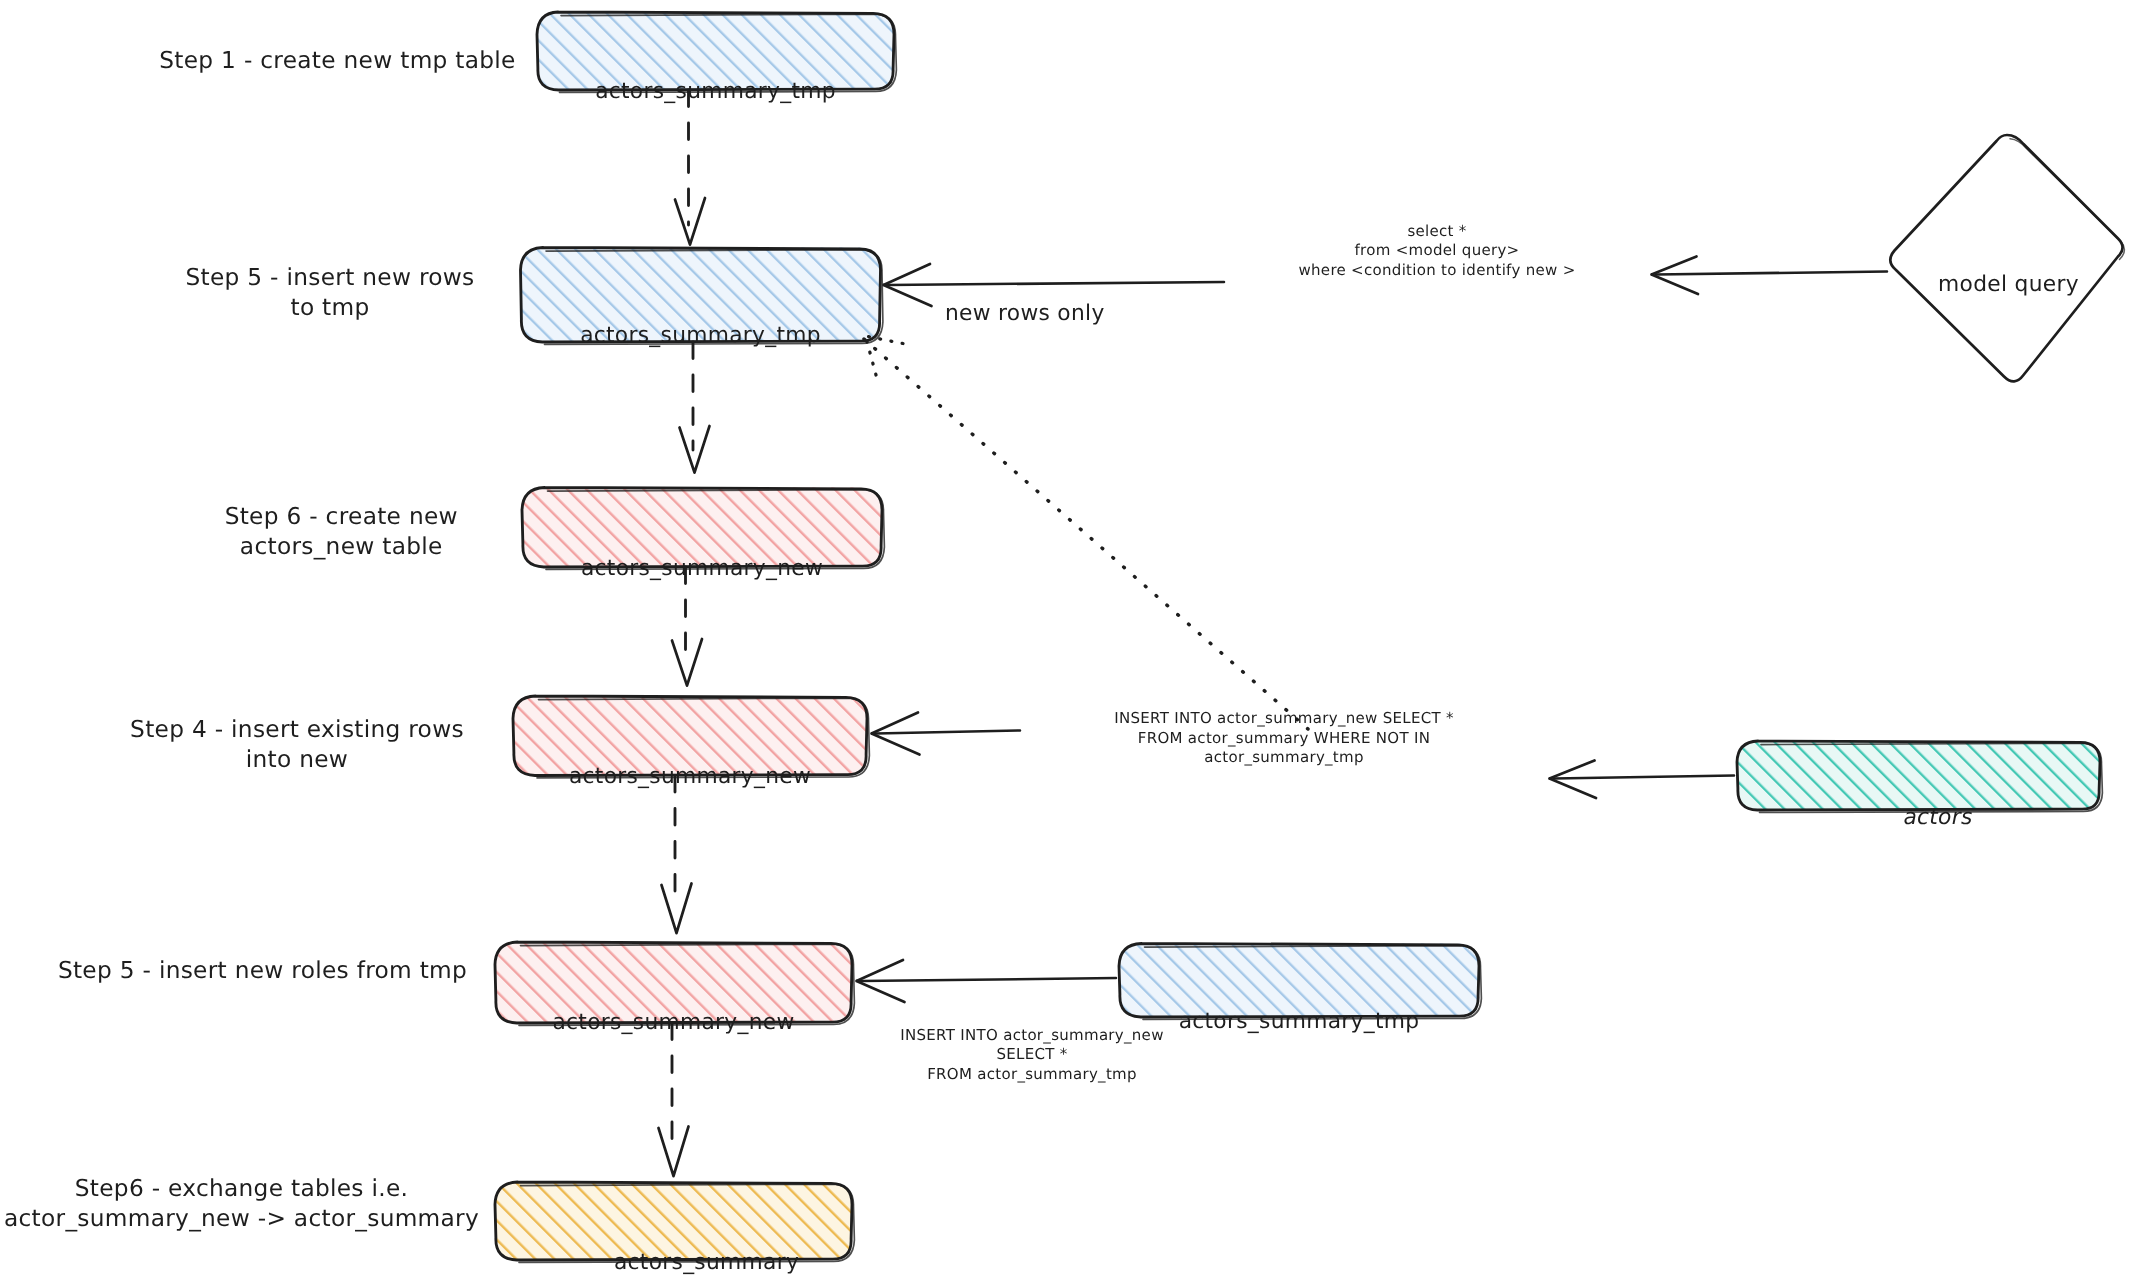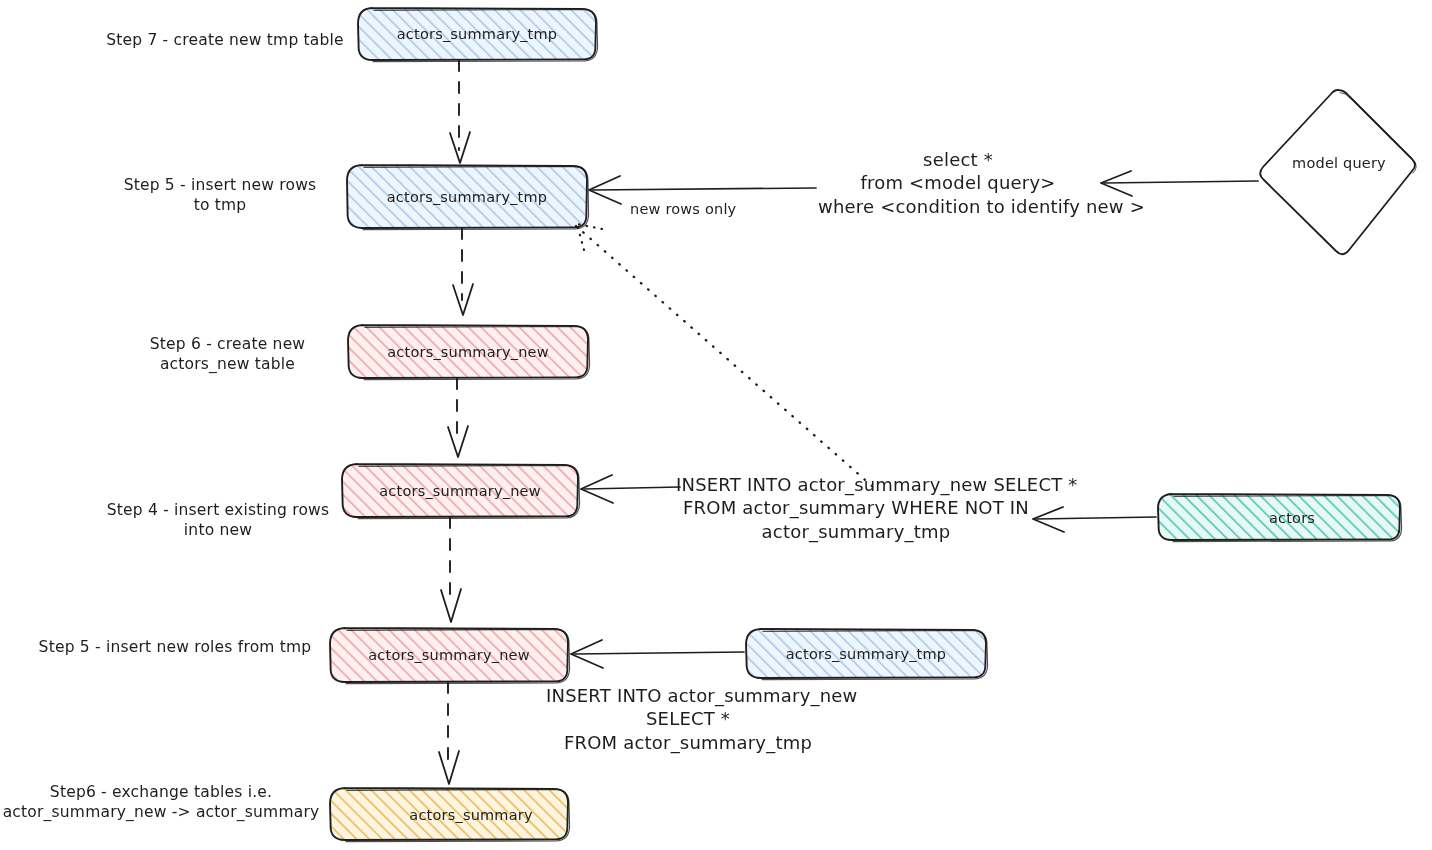--- a/index.html
+++ b/index.html
@@ -12,22 +12,22 @@
   #canvas{position:absolute;inset:0;width:1432px;height:850px;}
   .lbl{
     position:absolute;
     font-family:"DejaVu Sans","Liberation Sans",sans-serif;
     color:#1e1e1e;
     white-space:pre;
     line-height:1.30;
     letter-spacing:.2px;
   }
   .step{font-size:15.5px;text-align:center;}
-  .boxtext{font-size:14.5px;text-align:center;width:100%;}
-  .sql{font-size:18px;text-align:center;}
+  .boxtext{font-size:14.5px;text-align:center;width:100%;margin-top:27px;}
+  .sql{font-size:10px;text-align:center;}
   .edgelbl{font-size:14.5px;}
   svg{display:block;}
 </style>
 </head>
 <body>
 
 <svg id="canvas" viewBox="0 0 1432 850" xmlns="http://www.w3.org/2000/svg">
   <defs>
 
     <pattern id="hatch-blue" patternUnits="userSpaceOnUse" width="9" height="9" patternTransform="rotate(-45)">
@@ -158,29 +158,29 @@
     </g>
 
     <g>
       <path d="M744,652 L574,654" stroke-width="1.7"></path>
       <path d="M602,640 L571,654 M603,668 L571,654" stroke-width="1.8"></path>
     </g>
 
   </g>
 </svg>
 
-<div class="lbl step" style="left:90px;top:30px;width:270px;">Step 7 - create new tmp table</div>
+<div class="lbl step" style="left:90px;top:30px;width:270px;">Step 1 - create new tmp table</div>
 
 <div class="lbl step" style="left:95px;top:175px;width:250px;">Step 5 - insert new rows
 to tmp</div>
 
 <div class="lbl step" style="left:120px;top:334px;width:215px;">Step 6 - create new
 actors_new table</div>
 
-<div class="lbl step" style="left:88px;top:476px;width:260px;margin-top:24px;">Step 4 - insert existing rows
+<div class="lbl step" style="left:68px;top:476px;width:260px;">Step 4 - insert existing rows
 into new</div>
 
 <div class="lbl step" style="left:30px;top:637px;width:290px;">Step 5 - insert new roles from tmp</div>
 
 <div class="lbl step" style="left:0px;top:782px;width:322px;">Step6 - exchange tables i.e.
 actor_summary_new -&gt; actor_summary</div>
 
 <div class="lbl boxtext" style="left:358px;top:25px;width:238px;">actors_summary_tmp</div>
 
 <div class="lbl boxtext" style="left:347px;top:188px;width:240px;">actors_summary_tmp</div>
@@ -188,21 +188,21 @@
 <div class="lbl boxtext" style="left:348px;top:343px;width:240px;">actors_summary_new</div>
 
 <div class="lbl boxtext" style="left:342px;top:482px;width:236px;">actors_summary_new</div>
 
 <div class="lbl boxtext" style="left:330px;top:646px;width:238px;">actors_summary_new</div>
 
 <div class="lbl boxtext" style="left:330px;top:806px;width:282px;">actors_summary</div>
 
 <div class="lbl boxtext" style="left:1258px;top:154px;width:162px;">model query</div>
 
-<div class="lbl boxtext" style="left:1158px;top:509px;width:268px;">actors</div>
+<div class="lbl boxtext" style="left:1158px;top:509px;width:268px;font-style:italic;">actors</div>
 
 <div class="lbl boxtext" style="left:746px;top:645px;width:240px;">actors_summary_tmp</div>
 
 <div class="lbl edgelbl" style="left:630px;top:200px;width:130px;">new rows only</div>
 
 <div class="lbl sql" style="left:818px;top:148px;width:280px;">select *
 from &lt;model query&gt;
 where &lt;condition to identify new &gt;</div>
 
 <div class="lbl sql" style="left:676px;top:473px;width:360px;">INSERT INTO actor_summary_new SELECT *

